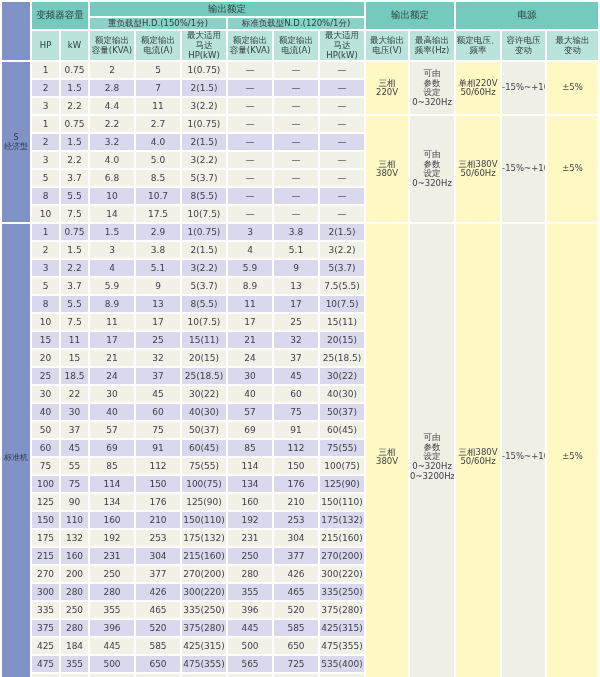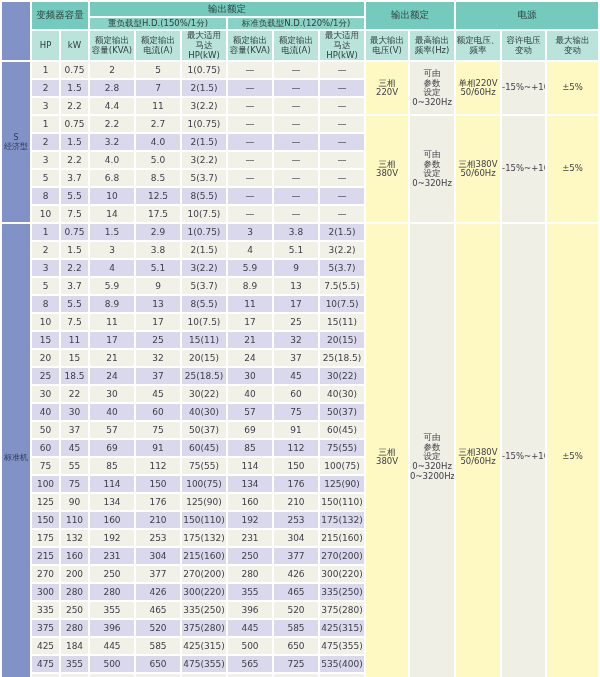--- a/index.html
+++ b/index.html
@@ -170,21 +170,21 @@
         <td class="cream">8.5</td>
         <td class="cream">5(3.7)</td>
         <td class="cream">—</td>
         <td class="cream">—</td>
         <td class="cream">—</td>
       </tr>
       <tr>
         <td class="lav">8</td>
         <td class="lav">5.5</td>
         <td class="lav">10</td>
-        <td class="lav">12.5</td>
+        <td class="lav">10.7</td>
         <td class="lav">8(5.5)</td>
         <td class="lav">—</td>
         <td class="lav">—</td>
         <td class="lav">—</td>
       </tr>
       <tr>
         <td class="cream">10</td>
         <td class="cream">7.5</td>
         <td class="cream">14</td>
         <td class="cream">17.5</td>

